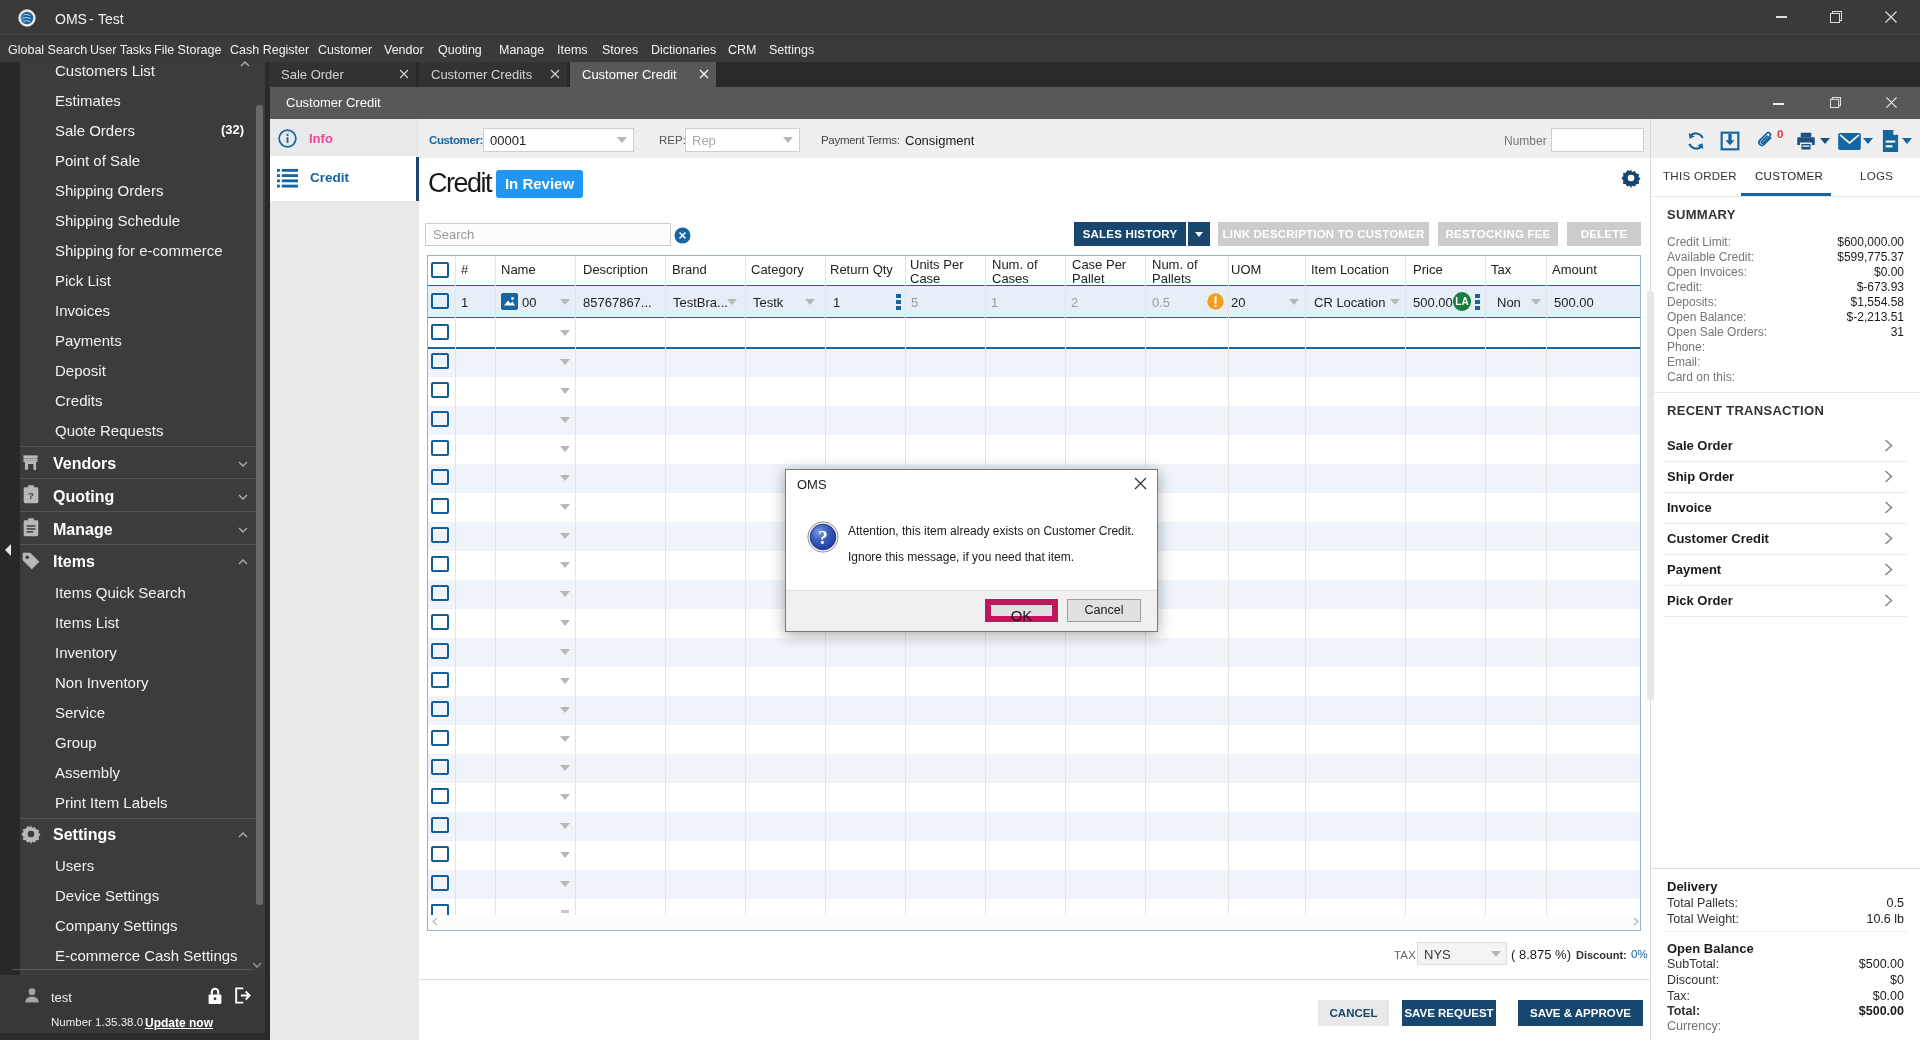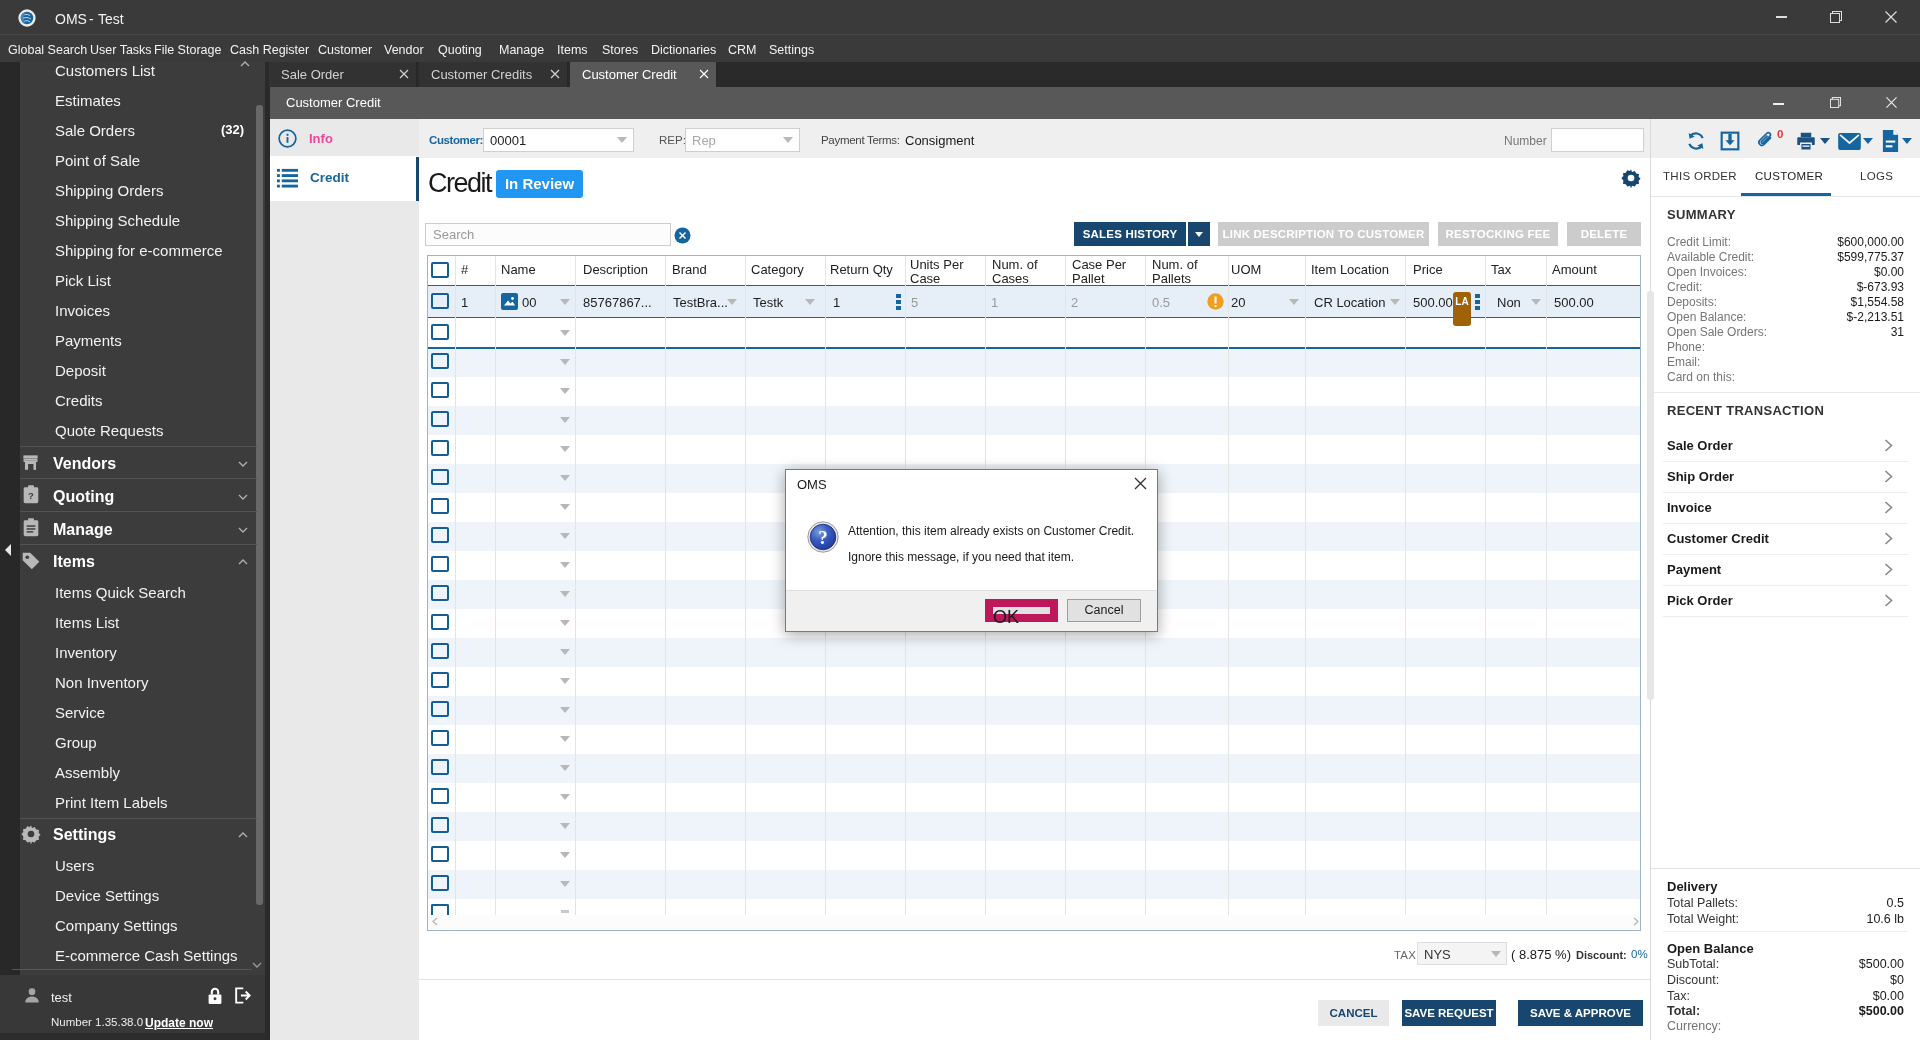--- a/index.html
+++ b/index.html
@@ -466,21 +466,21 @@
 <svg class="a" style="left:1207px;top:293px" width="17" height="17" viewBox="0 0 17 17">
       <circle cx="8.5" cy="8.5" r="8.2" fill="#f09e1e"></circle>
       <rect x="7.5" y="3.5" width="2" height="7" fill="#fff"></rect>
       <rect x="7.5" y="12" width="2" height="2" fill="#fff"></rect>
     </svg>
 <div class="cellb" style="left:1231px;top:295px">20</div>
 <div class="tri a" style="left:1289px;top:299px"></div>
 <div class="cellb" style="left:1314px;top:295px">CR Location</div>
 <div class="tri a" style="left:1390px;top:299px"></div>
 <div class="cellb" style="left:1413px;top:295px">500.00</div>
-<div class="a" style="left:1453px;top:292px;width:18px;height:34px;background:#a16207;border-radius:3px;color:#fff;font-size:10px;font-weight:bold;text-align:center;line-height:19px">LA</div>
+<div class="a" style="left:1453px;top:292px;width:18px;height:19px;background:#15803d;border-radius:9px;color:#fff;font-size:10px;font-weight:bold;text-align:center;line-height:19px">LA</div>
 <svg class="a" style="left:1475px;top:294px" width="6" height="16" viewBox="0 0 6 16">
       <rect y="0" width="5" height="4" fill="#1565a0"></rect>
       <rect y="6" width="5" height="4" fill="#1565a0"></rect>
       <rect y="12" width="5" height="4" fill="#1565a0"></rect>
     </svg>
 <div class="cellb" style="left:1497px;top:295px">Non</div>
 <div class="tri a" style="left:1531px;top:299px"></div>
 <div class="cellb" style="left:1554px;top:295px">500.00</div>
 <div class="a" style="left:1647px;top:291px;width:7px;height:409px;background:#e6e6e6;border-radius:3px"></div>
 <div class="a" style="left:1394px;top:949px;font-size:11.5px;color:#666;letter-spacing:.2px">TAX</div>
@@ -508,14 +508,14 @@
         </radialGradient>
       </defs>
       <circle cx="16" cy="16" r="15.2" fill="#e8e8e8"></circle>
       <circle cx="16" cy="16" r="15.2" fill="none" stroke="#9a9a9a" stroke-width="1"></circle>
       <circle cx="16" cy="16" r="12.8" fill="url(#qg)" stroke="#16267a" stroke-width="0.8"></circle>
       <text x="16" y="22.5" font-size="19" font-weight="bold" fill="#fff" text-anchor="middle" font-family="Liberation Serif">?</text>
     </svg>
 <div class="a" style="left:848px;top:524px;font-size:12px;color:#1a1a1a">Attention, this item already exists on Customer Credit.</div>
 <div class="a" style="left:848px;top:550px;font-size:12px;color:#1a1a1a">Ignore this message, if you need that item.</div>
 <div class="a" style="left:786px;top:590px;width:371px;height:41px;background:#f0f0f0;border-top:1px solid #dfdfdf"></div>
-<div class="a" style="left:985px;top:599px;width:73px;height:23px;background:#e1e1e1;border:8px solid #be185d;font-size:18px;color:#1a1a1a;text-align:left;line-height:21px">OK</div>
+<div class="a" style="left:985px;top:599px;width:73px;height:23px;background:#e1e1e1;border:6px solid #be185d;font-size:15px;color:#1a1a1a;text-align:center;line-height:21px">OK</div>
 <div class="a" style="left:1067px;top:599px;width:74px;height:23px;background:#e1e1e1;border:1px solid #9e9e9e;font-size:12.5px;color:#1a1a1a;text-align:center;line-height:21px">Cancel</div>
 </div>
 </body></html>

